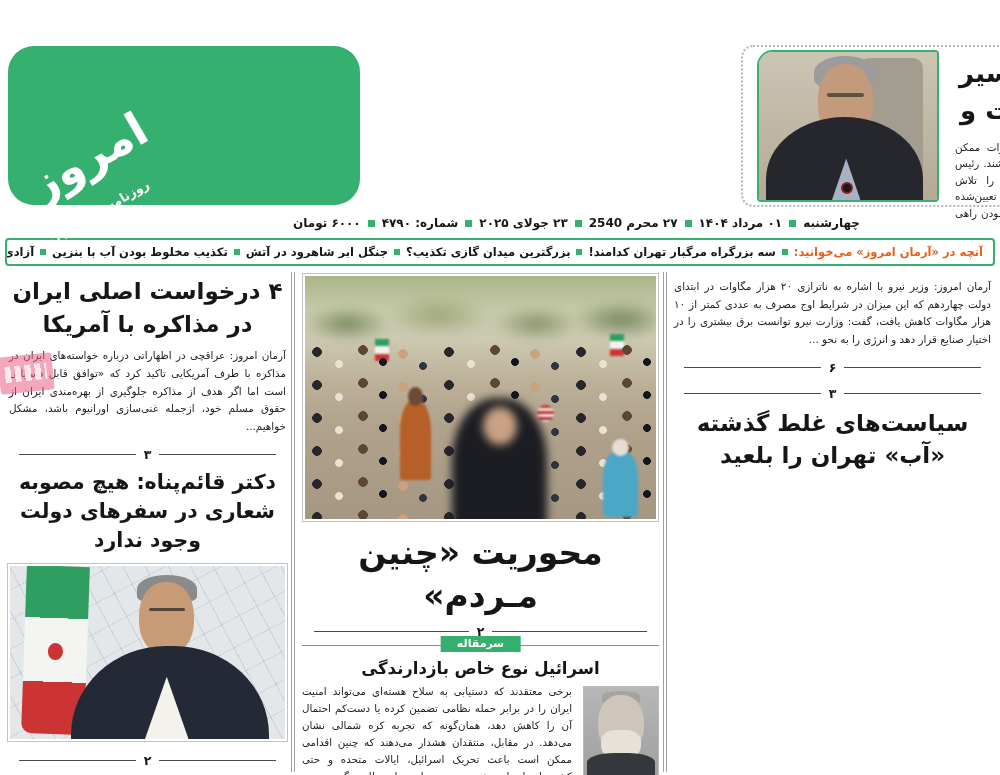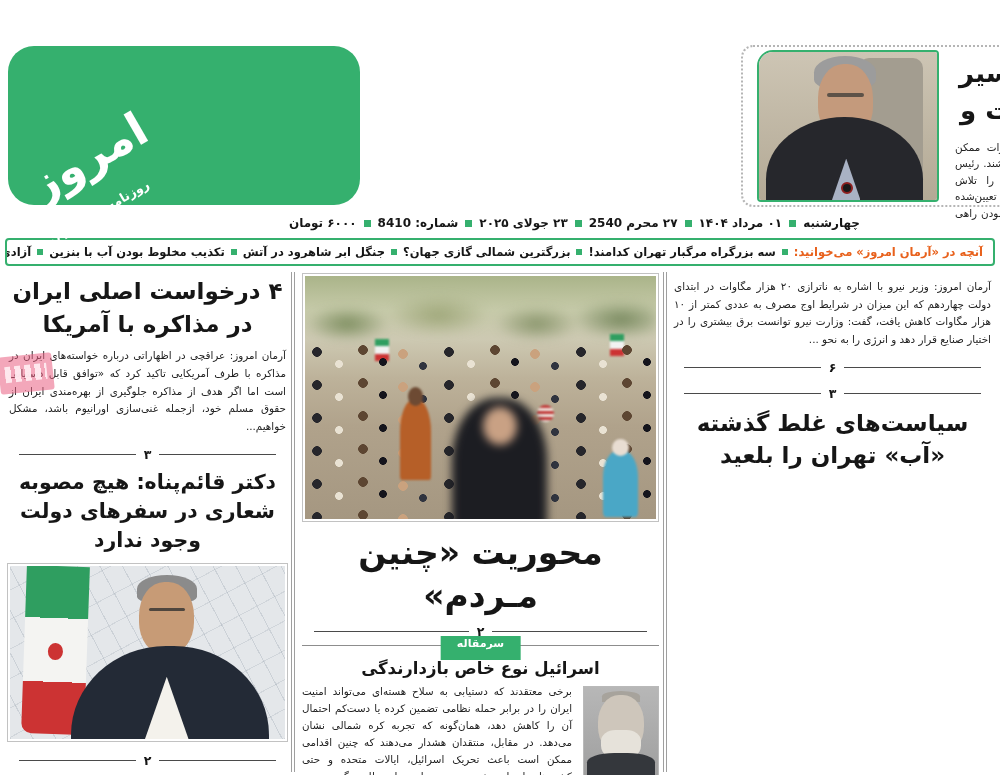--- a/index.html
+++ b/index.html
@@ -133,21 +133,21 @@
   .ed-author{float:right;width:78px;margin:3px 0 2px 9px;text-align:center;}
   .bh{position:relative;width:76px;height:92px;border:1px solid #b9b9b9;background:linear-gradient(#b7b7b7,#9f9f9f);overflow:hidden;}
   .bh-shoulders{position:absolute;bottom:0;left:4%;width:92%;height:26%;background:#34373c;border-radius:40% 40% 0 0;}
   .bh-head{position:absolute;left:19%;top:9%;width:62%;height:66%;background:#cec6bb;border-radius:46%;}
   .bh-beard{position:absolute;left:23%;top:48%;width:54%;height:34%;background:#e6e2da;border-radius:40% 40% 55% 55%;}
   .bh-hair{position:absolute;left:24%;top:5%;width:52%;height:12%;background:#a7a39c;border-radius:50% 50% 0 0;}
 
   
   .main-headline{font-size:33px;font-weight:800;text-align:center;margin:10px 0 0;line-height:1.3;}
   .editorial{position:relative;margin:4px 2px 0;border-top:1px solid #8d8d8d;padding-top:13px;}
-  .ed-tag{position:absolute;top:-10px;right:50%;transform:translateX(50%);background:var(--green);color:#fff;font-size:11px;font-weight:800;padding:1px 16px 10px;}
+  .ed-tag{position:absolute;top:-10px;right:50%;transform:translateX(50%);background:var(--green);color:#fff;font-size:11px;font-weight:800;padding:1px 16px 2px;}
   .ed-headline{font-size:16.5px;font-weight:800;text-align:center;margin-bottom:5px;}
   .ed-body{font-size:10.3px;line-height:1.66;text-align:justify;color:#222;}
 
   
   .stamp{position:absolute;left:-6px;top:80px;width:54px;height:37px;background:rgba(234,95,130,.55);transform:rotate(-6deg);border-radius:3px;overflow:hidden;}
   .stamp::before{content:"";position:absolute;left:6px;top:10px;right:6px;height:16px;background:repeating-linear-gradient(90deg,rgba(255,235,240,.95) 0 6px,transparent 6px 10px);}
 
   .story{position:relative;}
 </style>
 </head>
@@ -179,31 +179,31 @@
 
   <div class="dateline">
     <span>چهارشنبه</span>
     <span class="sq"></span>
     <span>۰۱ مرداد ۱۴۰۴</span>
     <span class="sq"></span>
     <span>۲۷ محرم 2540</span>
     <span class="sq"></span>
     <span>۲۳ جولای ۲۰۲۵</span>
     <span class="sq"></span>
-    <span>شماره: 8410</span>
+    <span>شماره: ۴۷۹۰</span>
     <span class="sq"></span>
     <span>۶۰۰۰ تومان</span>
   </div>
 
   <div class="strip">
     <span class="strip-label">آنچه در «آرمان امروز» می‌خوانید:</span>
     <span class="sq"></span>
     <span>سه بزرگراه مرگبار تهران کدامند!</span>
     <span class="sq"></span>
-    <span>بزرگترین شمالی گازی جهان؟</span>
+    <span>بزرگترین میدان گازی تکذیب؟</span>
     <span class="sq"></span>
     <span>جنگل ابر شاهرود در آتش</span>
     <span class="sq"></span>
     <span>تکذیب مخلوط بودن آب با بنزین</span>
     <span class="sq"></span>
     <span>آزادی تعدادی از زندانیان تهران با کمک ۲۰ میلیارد تومانی</span>
 
   </div>
 
   <div class="col-sep sep1"></div>

